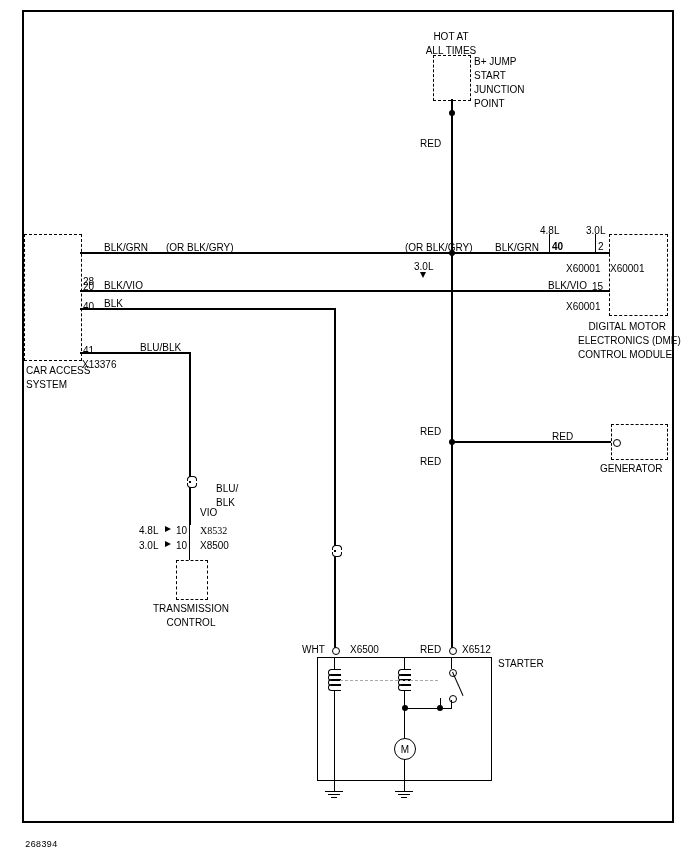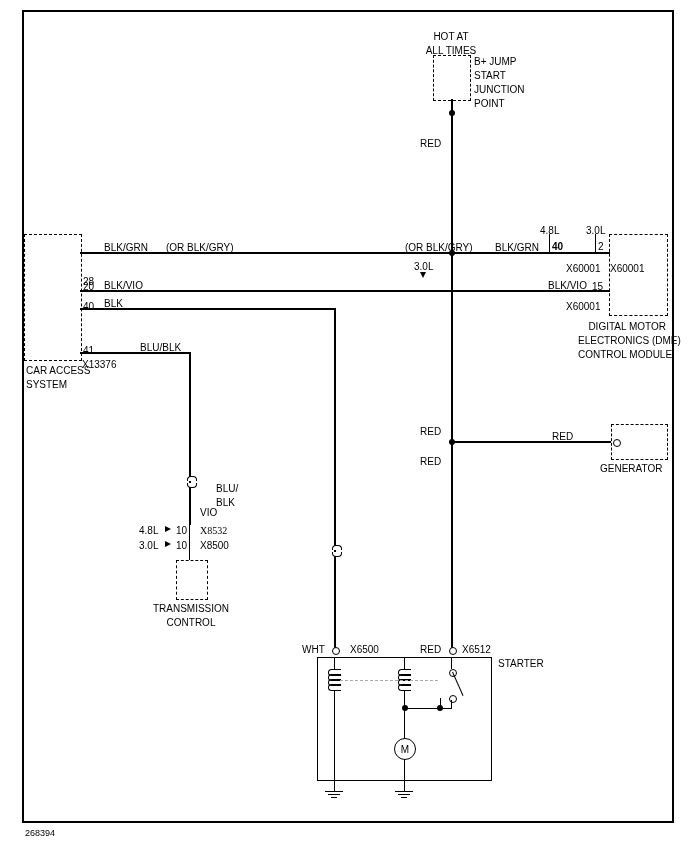--- a/index.html
+++ b/index.html
@@ -14,21 +14,21 @@
   .dot{position:absolute;width:6px;height:6px;background:#000;border-radius:50%;transform:translate(-3px,-3px);}
   .odot{position:absolute;width:6px;height:6px;border:1px solid #000;border-radius:50%;background:#fff;transform:translate(-3px,-3px);}
   .dashbox{position:absolute;border:1px dashed #000;}
   .arrowR{position:absolute;width:0;height:0;border-top:3px solid transparent;border-bottom:3px solid transparent;border-left:6px solid #000;transform:translate(0,-3px);}
   .arrowD{position:absolute;width:0;height:0;border-left:3px solid transparent;border-right:3px solid transparent;border-top:6px solid #000;transform:translate(-3px,0);}
   .gnd{position:absolute;}
   .gnd .g1{position:absolute;left:-9px;top:0;width:18px;height:1px;background:#000;}
   .gnd .g2{position:absolute;left:-6px;top:3px;width:12px;height:1px;background:#000;}
   .gnd .g3{position:absolute;left:-3px;top:6px;width:6px;height:1px;background:#000;}
   .motor{position:absolute;width:20px;height:20px;border:1px solid #000;border-radius:50%;background:#fff;display:flex;align-items:center;justify-content:center;font-size:10px;}
-  .id{position:absolute;left:25px;bottom:12px;font-size:9px;color:#000;}
+  .id{position:absolute;left:25px;bottom:0;font-size:9px;color:#000;font-family:Liberation Mono, monospace;}
 </style>
 </head>
 <body>
 
 <div class="frame"></div>
 
 <div class="dashbox" style="left:433px;top:55px;width:36px;height:44px;"></div>
 <div class="txt" style="left:421px;top:30px;text-align:center;width:60px;">HOT AT
 ALL TIMES</div>
 <div class="txt" style="left:474px;top:55px;">B+ JUMP

